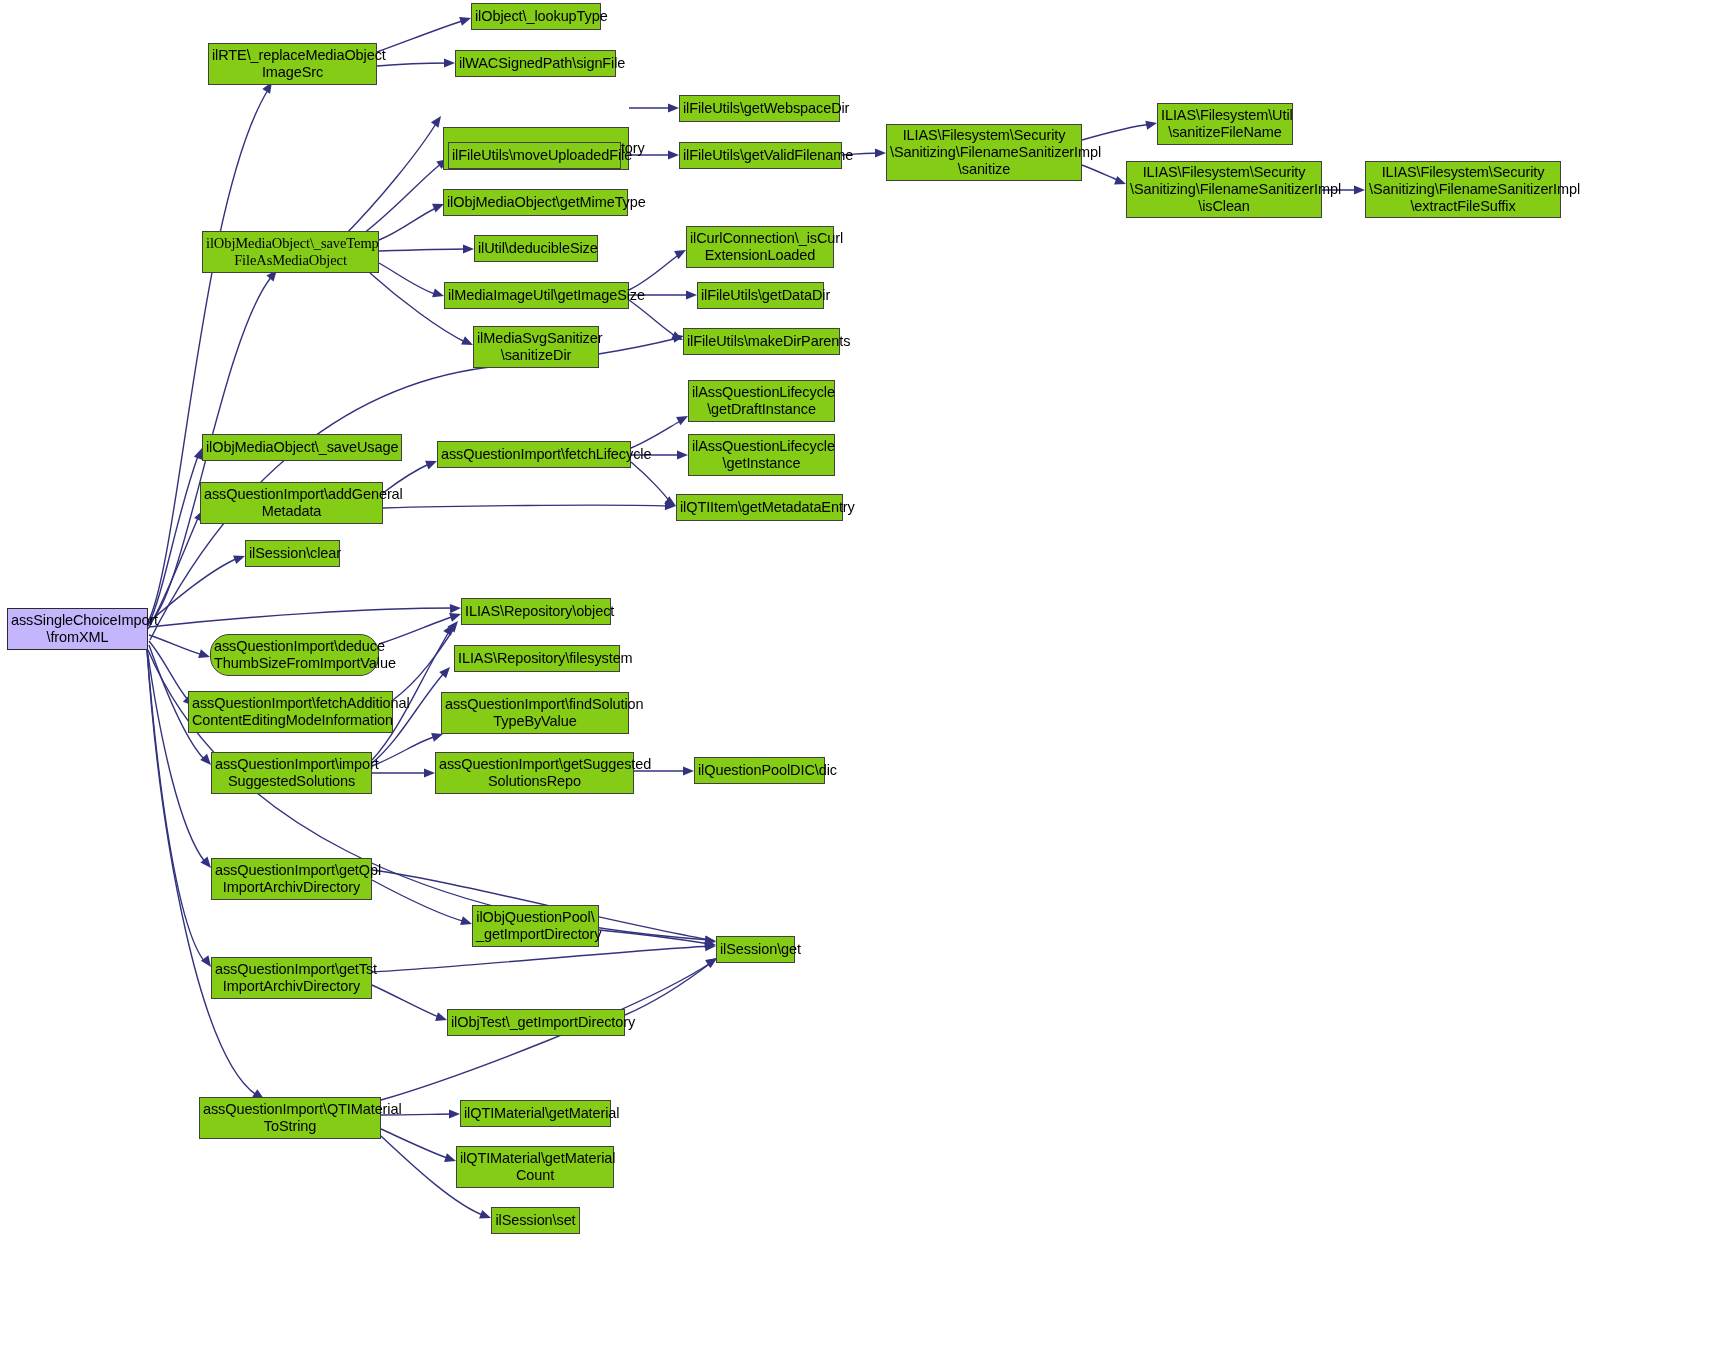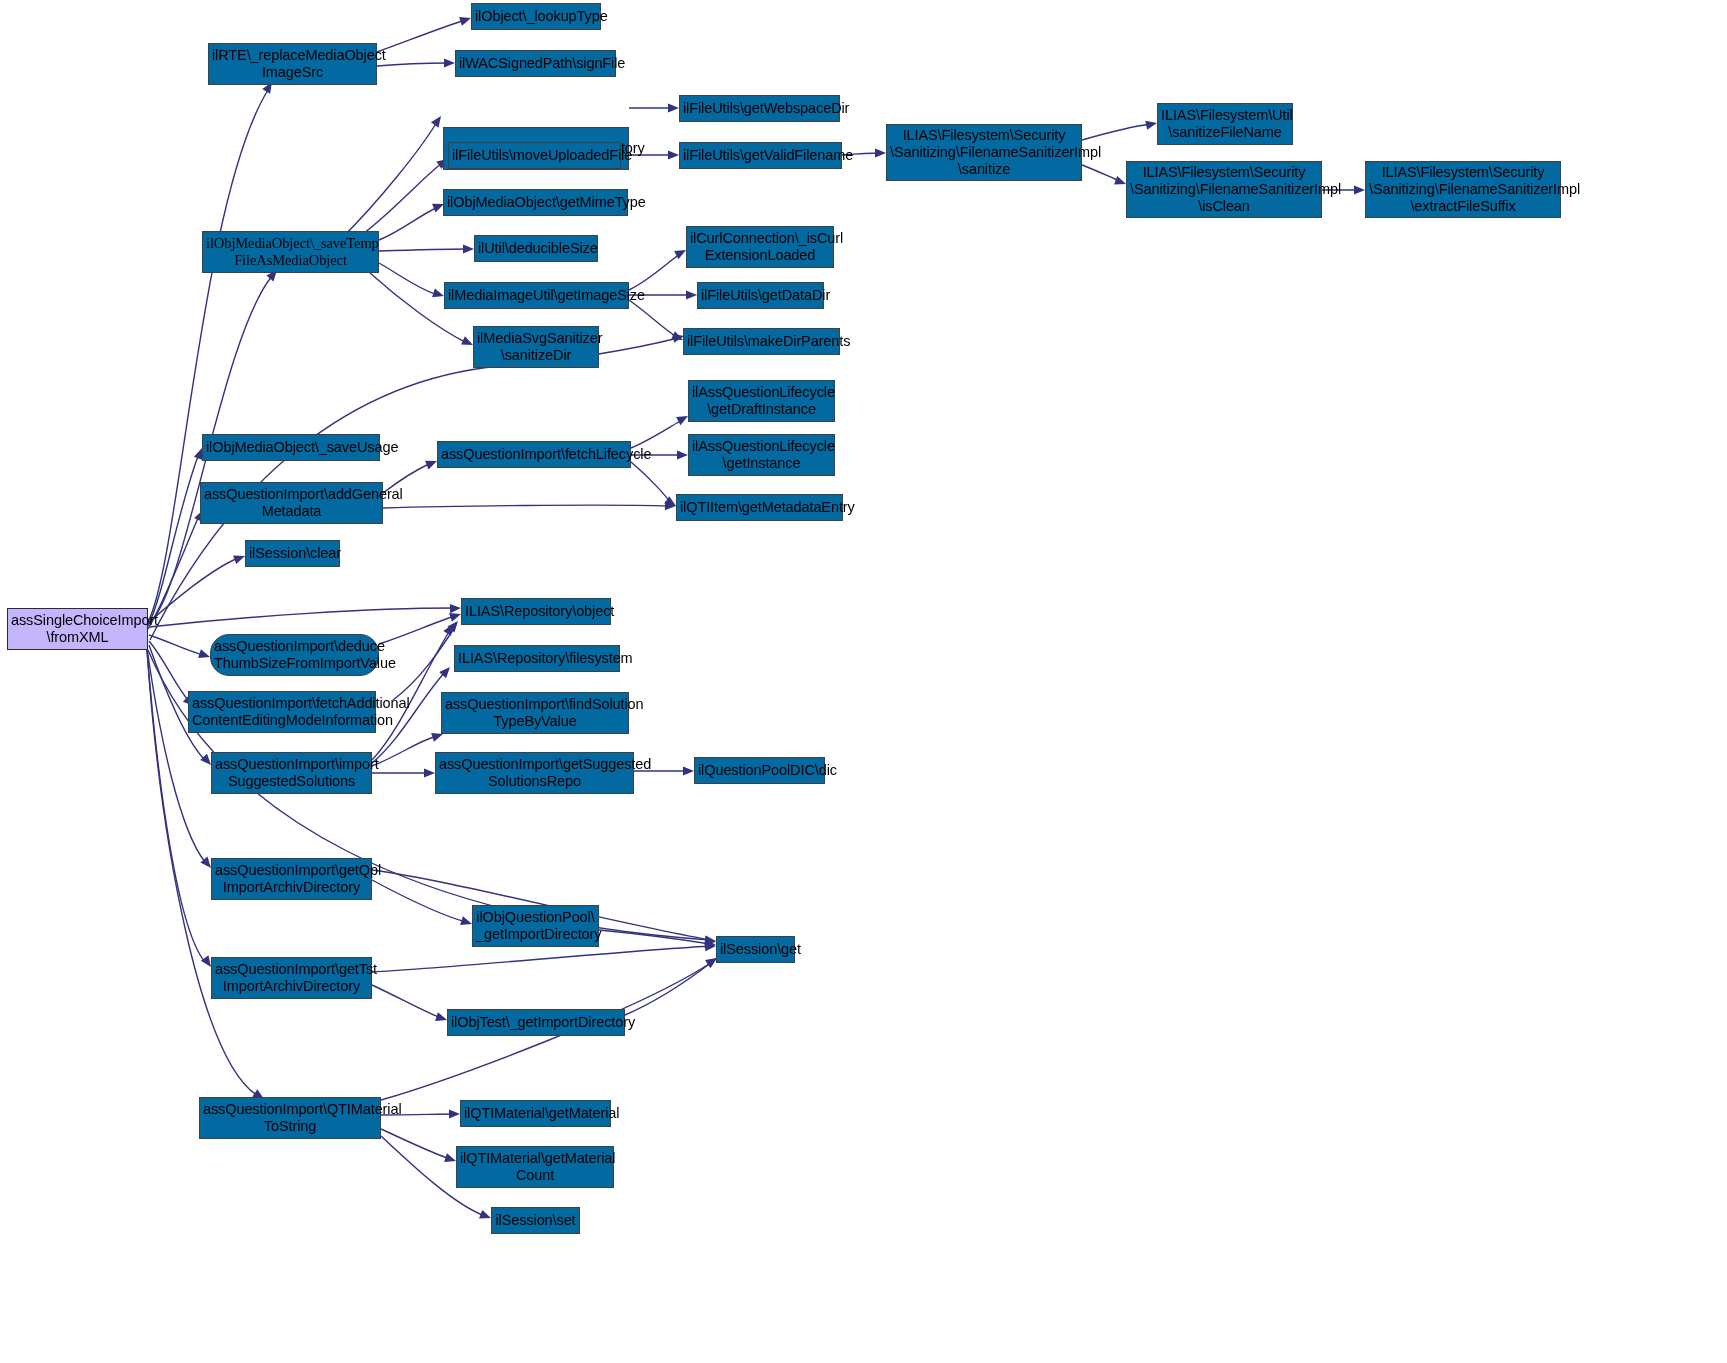--- a/index.html
+++ b/index.html
@@ -20,21 +20,21 @@
     left: 0;
     top: 0;
     width: 1727px;
     height: 1363px;
     pointer-events: none;
   }
   .node {
     position: absolute;
     box-sizing: border-box;
     border: 1px solid #404040;
-    background: #0369a1;
+    background: #84cc16;
     color: #000000;
     font-size: 14.5px;
     line-height: 1.18;
     display: flex;
     align-items: center;
     justify-content: center;
     text-align: center;
     white-space: pre-line;
     padding: 1px 3px;
     letter-spacing: -0.1px;
@@ -186,35 +186,35 @@
 \Sanitizing\FilenameSanitizerImpl
 \sanitize</span></div>
     <div class="node" style="left: 1157px; top: 103px; width: 136px; height: 42px;"><span class="node-label">ILIAS\Filesystem\Util
 \sanitizeFileName</span></div>
     <div class="node" style="left: 1126px; top: 161px; width: 196px; height: 57px;"><span class="node-label">ILIAS\Filesystem\Security
 \Sanitizing\FilenameSanitizerImpl
 \isClean</span></div>
     <div class="node" style="left: 1365px; top: 161px; width: 196px; height: 57px;"><span class="node-label">ILIAS\Filesystem\Security
 \Sanitizing\FilenameSanitizerImpl
 \extractFileSuffix</span></div>
-    <div class="node" style="left: 202px; top: 434px; width: 178px; height: 27px;"><span class="node-label">ilObjMediaObject\_saveUsage</span></div>
+    <div class="node" style="left: 202px; top: 434px; width: 200px; height: 27px;"><span class="node-label">ilObjMediaObject\_saveUsage</span></div>
     <div class="node" style="left: 200px; top: 482px; width: 183px; height: 42px;"><span class="node-label">assQuestionImport\addGeneral
 Metadata</span></div>
     <div class="node" style="left: 437px; top: 441px; width: 194px; height: 27px;"><span class="node-label">assQuestionImport\fetchLifecycle</span></div>
     <div class="node" style="left: 688px; top: 380px; width: 147px; height: 42px;"><span class="node-label">ilAssQuestionLifecycle
 \getDraftInstance</span></div>
     <div class="node" style="left: 688px; top: 434px; width: 147px; height: 42px;"><span class="node-label">ilAssQuestionLifecycle
 \getInstance</span></div>
     <div class="node" style="left: 676px; top: 494px; width: 167px; height: 27px;"><span class="node-label">ilQTIItem\getMetadataEntry</span></div>
     <div class="node" style="left: 245px; top: 540px; width: 95px; height: 27px;"><span class="node-label">ilSession\clear</span></div>
     <div class="node" style="left: 461px; top: 598px; width: 150px; height: 27px;"><span class="node-label">ILIAS\Repository\object</span></div>
     <div class="node" style="left: 210px; top: 634px; width: 169px; height: 42px; border-radius: 19px;"><span class="node-label">assQuestionImport\deduce
 ThumbSizeFromImportValue</span></div>
     <div class="node" style="left: 454px; top: 645px; width: 166px; height: 27px;"><span class="node-label">ILIAS\Repository\filesystem</span></div>
-    <div class="node" style="left: 188px; top: 691px; width: 188px; height: 42px; text-align: center;"><span class="node-label">assQuestionImport\fetchAdditional
+    <div class="node" style="left: 188px; top: 691px; width: 205px; height: 42px; text-align: center;"><span class="node-label">assQuestionImport\fetchAdditional
 ContentEditingModeInformation</span></div>
     <div class="node" style="left: 441px; top: 692px; width: 188px; height: 42px;"><span class="node-label">assQuestionImport\findSolution
 TypeByValue</span></div>
     <div class="node" style="left: 211px; top: 752px; width: 161px; height: 42px;"><span class="node-label">assQuestionImport\import
 SuggestedSolutions</span></div>
     <div class="node" style="left: 435px; top: 752px; width: 199px; height: 42px;"><span class="node-label">assQuestionImport\getSuggested
 SolutionsRepo</span></div>
     <div class="node" style="left: 694px; top: 757px; width: 131px; height: 27px;"><span class="node-label">ilQuestionPoolDIC\dic</span></div>
     <div class="node" style="left: 211px; top: 858px; width: 161px; height: 42px;"><span class="node-label">assQuestionImport\getQpl
 ImportArchivDirectory</span></div>

